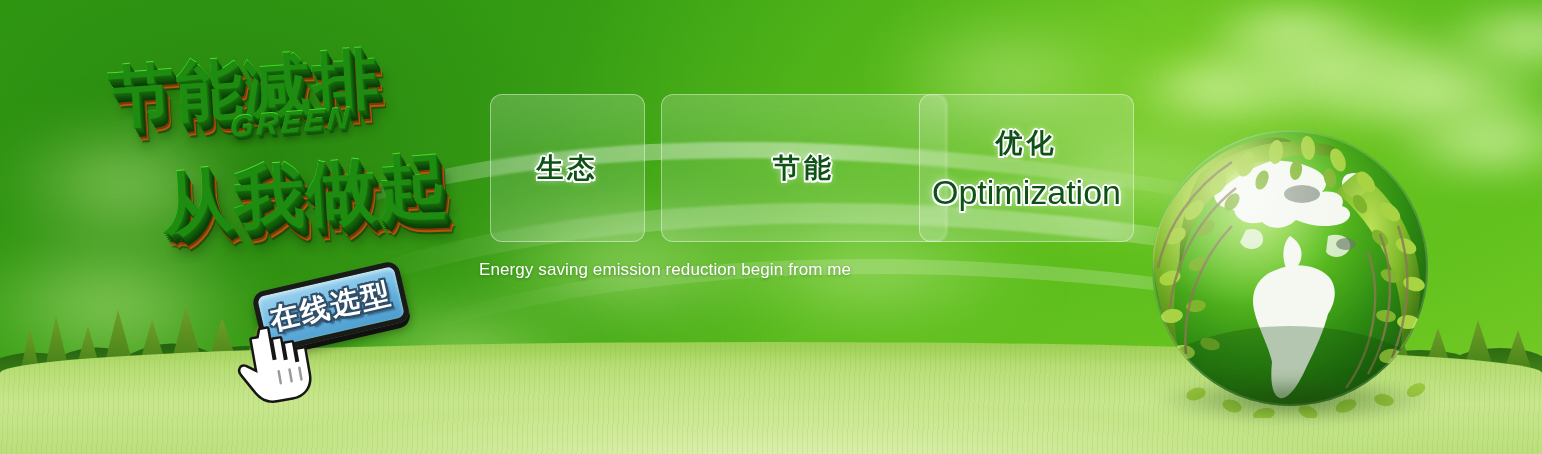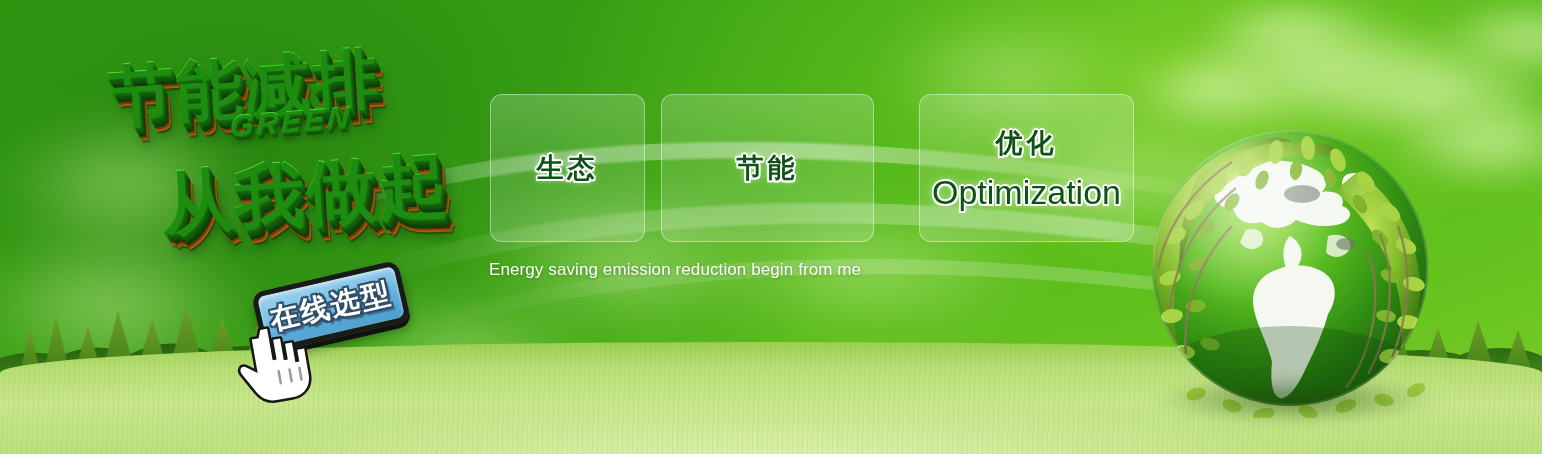--- a/index.html
+++ b/index.html
@@ -227,21 +227,21 @@
         rgba(255, 255, 255, 0.12) 40%,
         rgba(255, 255, 255, 0.17) 100%);
     display: flex;
     flex-direction: column;
     align-items: center;
     justify-content: center;
     gap: 12px;
     backdrop-filter: blur(1px);
   }
   .card-1 { left: 490px; width: 155px; }
-  .card-2 { left: 661px; width: 213px; text-align: center; }
+  .card-2 { left: 661px; width: 286px; text-align: center; }
   .card-3 { left: 919px; width: 215px; }
 
   .card-cn {
     font-size: 27px;
     font-weight: bold;
     letter-spacing: 4px;
     color: #0e5217;
     text-shadow:
       -1.5px -1.5px 0 #ffffff,  1.5px -1.5px 0 #ffffff,
       -1.5px  1.5px 0 #ffffff,  1.5px  1.5px 0 #ffffff,
@@ -257,21 +257,21 @@
       -1.5px -1.5px 0 #ffffff,  1.5px -1.5px 0 #ffffff,
       -1.5px  1.5px 0 #ffffff,  1.5px  1.5px 0 #ffffff,
        0    -1.8px 0 #ffffff,   0     1.8px 0 #ffffff,
       -1.8px  0    0 #ffffff,   1.8px  0    0 #ffffff,
        0 0 8px rgba(255, 255, 255, 0.9);
   }
 
   
   .tagline {
     position: absolute;
-    left: 489px;
+    left: 479px;
     top: 260px;
     font-size: 17px;
     color: #ffffff;
     letter-spacing: 0.1px;
     text-shadow: 0 1px 3px rgba(30, 80, 10, 0.45);
     white-space: nowrap;
   }
 
   
   .globe-wrap {

